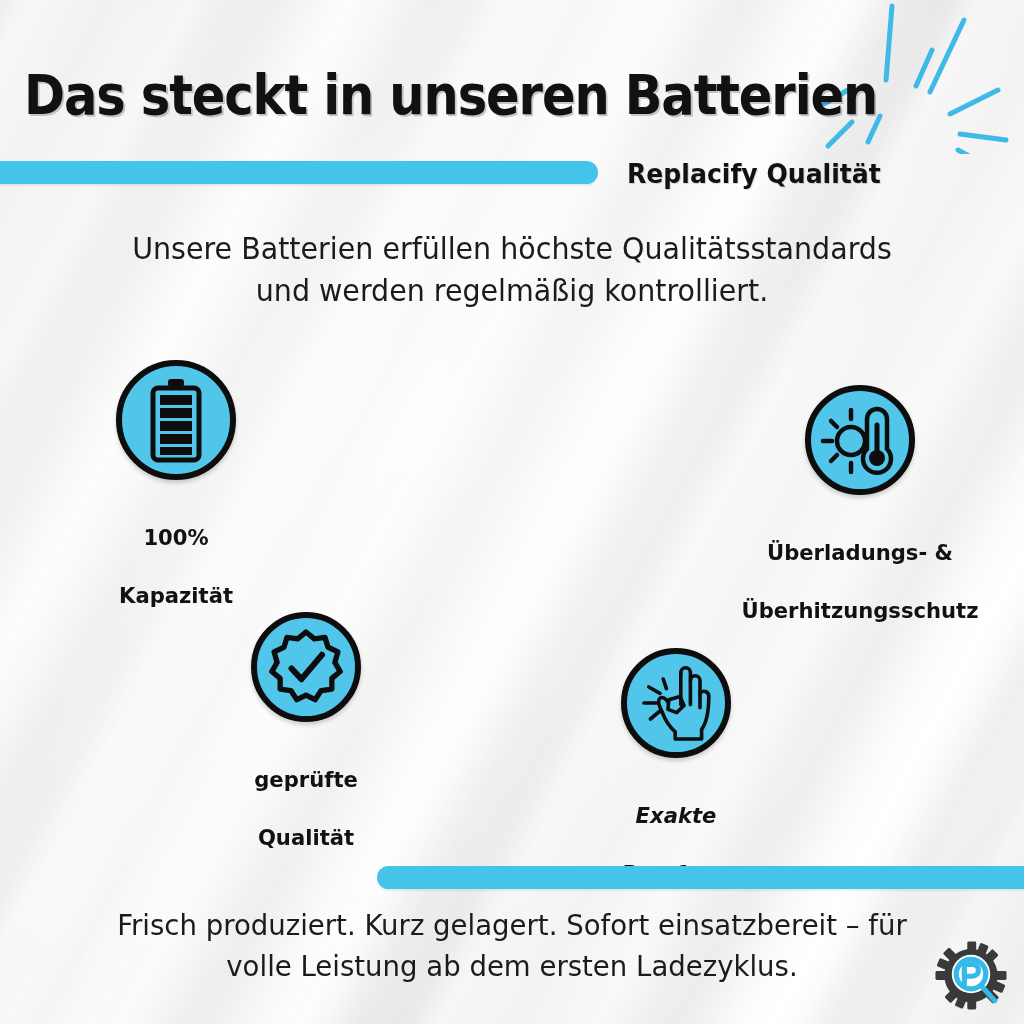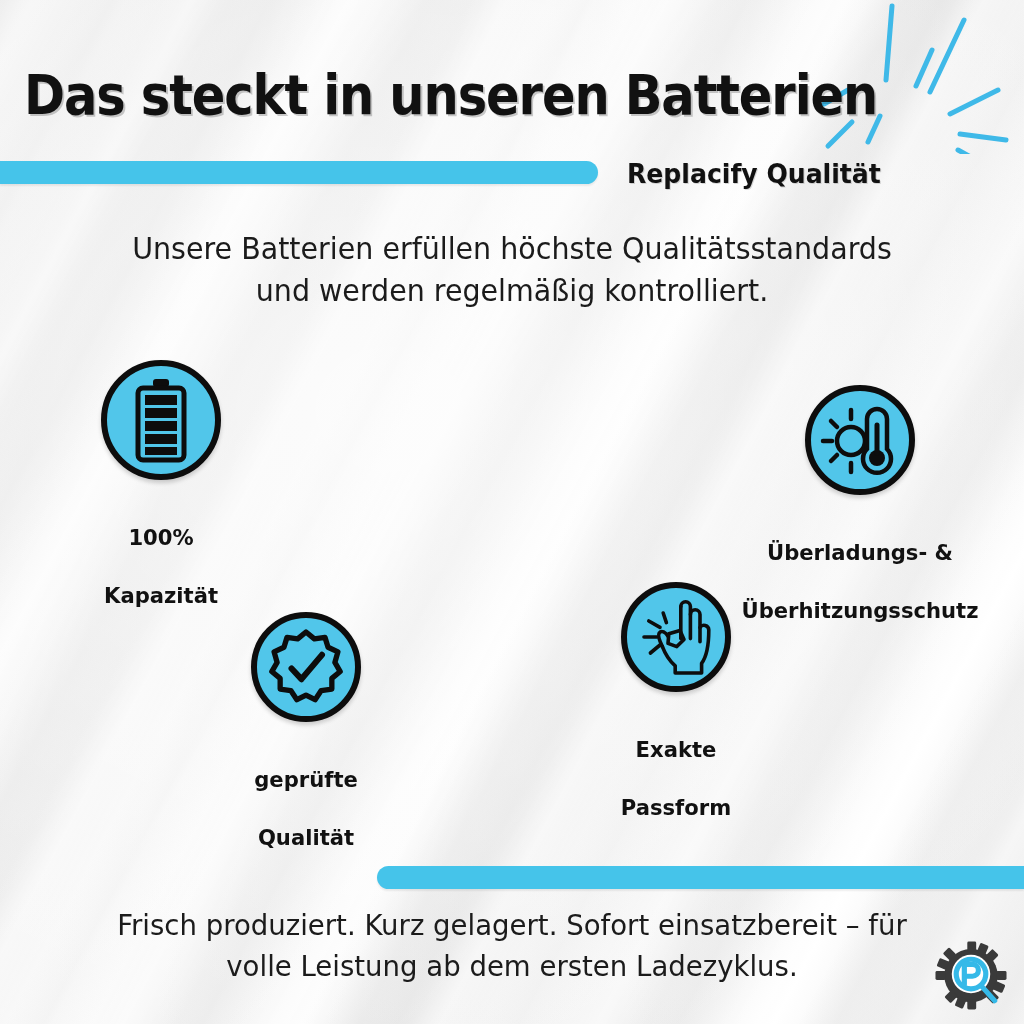--- a/index.html
+++ b/index.html
@@ -148,29 +148,29 @@
     font-family: "DejaVu Sans", sans-serif;
     font-weight: 700;
     font-size: 22px;
     line-height: 29px;
     color: #111111;
     white-space: pre-line;
     transform: scaleX(0.96);
   }
 
   
-  #f0 { left: 41px;  top: 360px; width: 240px; }
+  #f0 { left: 56px;  top: 360px; width: 240px; }
   #f0 .circle { width: 120px; height: 120px; }
   #f1 { left: 368px; top: 372px; width: 240px; }
   #f1 .circle { width: 110px; height: 110px; }
   #f2 { left: 735px; top: 385px; width: 250px; }
   #f2 .circle { width: 110px; height: 110px; }
   #f3 { left: 186px; top: 612px; width: 240px; }
   #f3 .circle { width: 110px; height: 110px; }
-  #f4 { left: 556px; top: 582px; width: 240px; }
+  #f4 { left: 556px; top: 648px; width: 240px; font-style: italic; }
   #f4 .circle { width: 110px; height: 110px; }
 
   
   .rulebar-bottom {
     position: absolute;
     left: 377px;
     top: 866px;
     width: 647px;
     height: 23px;
     background: #45c4ea;

